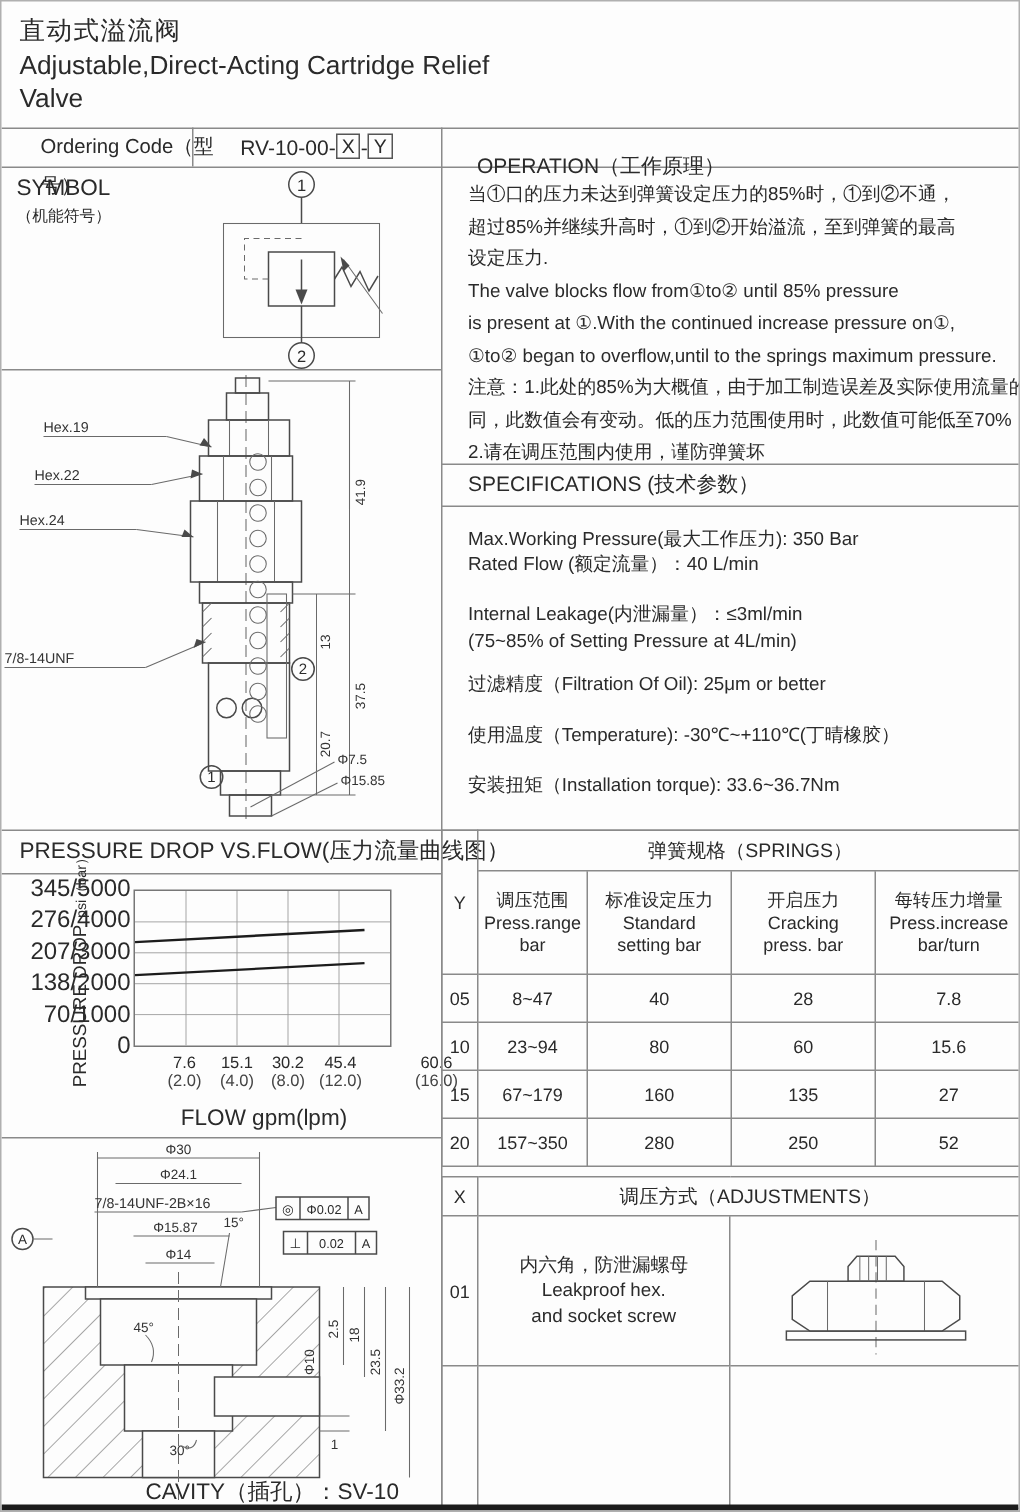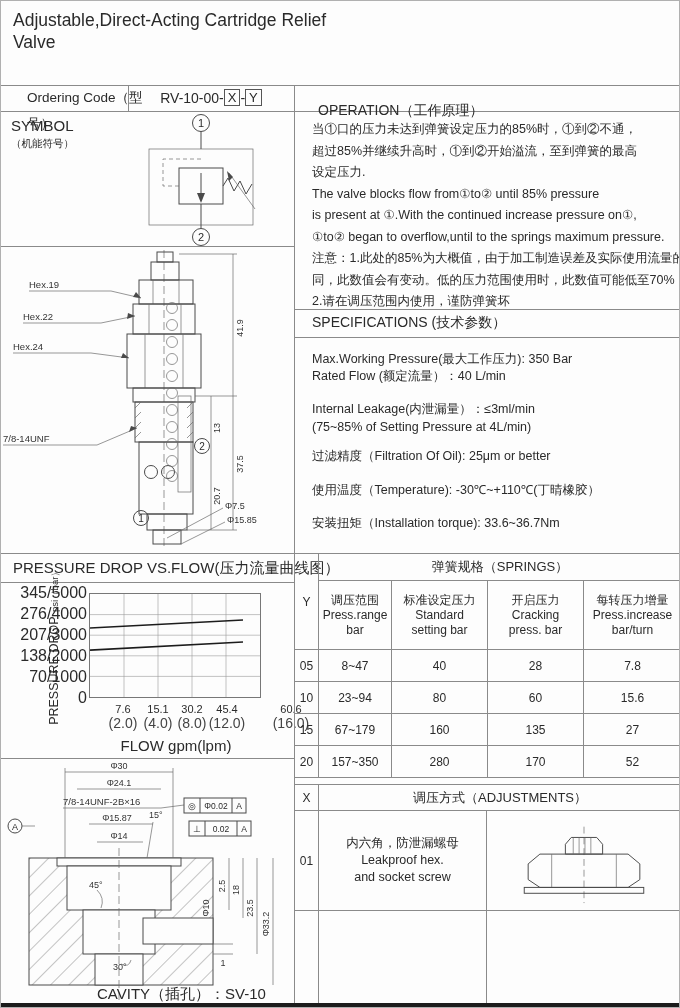--- a/index.html
+++ b/index.html
@@ -20,37 +20,38 @@
   .body-text{font-size:12.5px;}
   .op-line{line-height:21.5px;white-space:nowrap;}
   .spec-line{white-space:nowrap;}
   table.grid{border-collapse:collapse;table-layout:fixed;}
   table.grid td{border:1px solid #8a8a8a;text-align:center;vertical-align:middle;
                 font-size:12px;padding:0;overflow:hidden;}
   .hdr3 div{line-height:15px;font-size:12px;}
   .chart-title{font-size:15px;line-height:29px;padding-left:8px;white-space:nowrap;}
   .ytick{position:absolute;right:0;font-size:16px;transform:translateY(-50%);white-space:nowrap;}
   .xtick-main{font-size:11px;}
-  .xtick-sub{font-size:14px;color:#444;}
+  .xtick-sub{font-size:11px;color:#444;}
   svg text{font-family:"Liberation Sans",sans-serif;fill:#2a2a2a;}
   .series-line{fill:none;stroke:#1c1c1c;stroke-width:1.6;}
   .gridline{stroke:#999;stroke-width:0.6;}
   .draw{stroke:#4a4a4a;fill:none;stroke-width:1;}
   .drawthin{stroke:#6a6a6a;fill:none;stroke-width:0.7;}
   .dimtext{font-size:9px;fill:#333;}
   .labeltext{font-size:9.5px;fill:#333;}
   .whitefill{fill:#fdfdfd;stroke:#4a4a4a;stroke-width:1;}
   .bottom-bar{position:absolute;left:0;right:0;bottom:0;height:4px;background:#1c1c1c;}
 </style>
 </head>
 <body>
 
 <div id="page">
 
   <div class="abs" style="left:12px;top:8px;">
+    <div class="title-cn">直动式溢流阀</div>
     <div class="title-en">Adjustable,Direct-Acting Cartridge Relief</div>
     <div class="title-en">Valve</div>
   </div>
 
   <div class="hline" style="left:0;top:84px;width:680px;"></div>
   <div class="hline" style="left:0;top:110px;width:680px;"></div>
   <div class="vline" style="left:127px;top:84px;height:26px;"></div>
   <div class="vline" style="left:293px;top:84px;height:920px;"></div>
   <div class="hline" style="left:0;top:245px;width:293px;"></div>
   <div class="hline" style="left:293px;top:308px;width:387px;"></div>
@@ -294,21 +295,21 @@
       <td>15</td>
           <td>67~179</td>
       <td>160</td>
           <td>135</td>
       <td>27</td>
     </tr>
     <tr style="height:32px;">
       <td>20</td>
           <td>157~350</td>
       <td>280</td>
-          <td>170</td>
+          <td>250</td>
       <td>52</td>
     </tr>
   </tbody>
     </table>
 
   <table class="grid abs" style="left:293px;top:783px;width:387px;">
     <colgroup>
         <col style="width:24px;">
         <col style="width:168px;">
         <col style="width:195px;">

